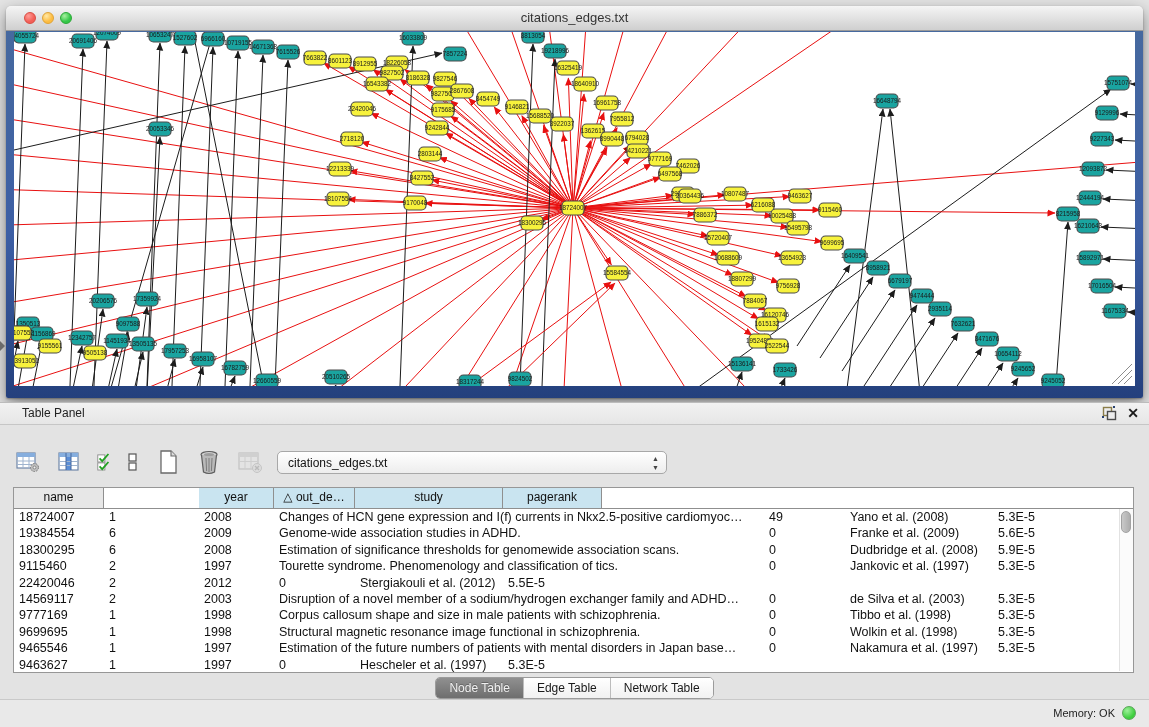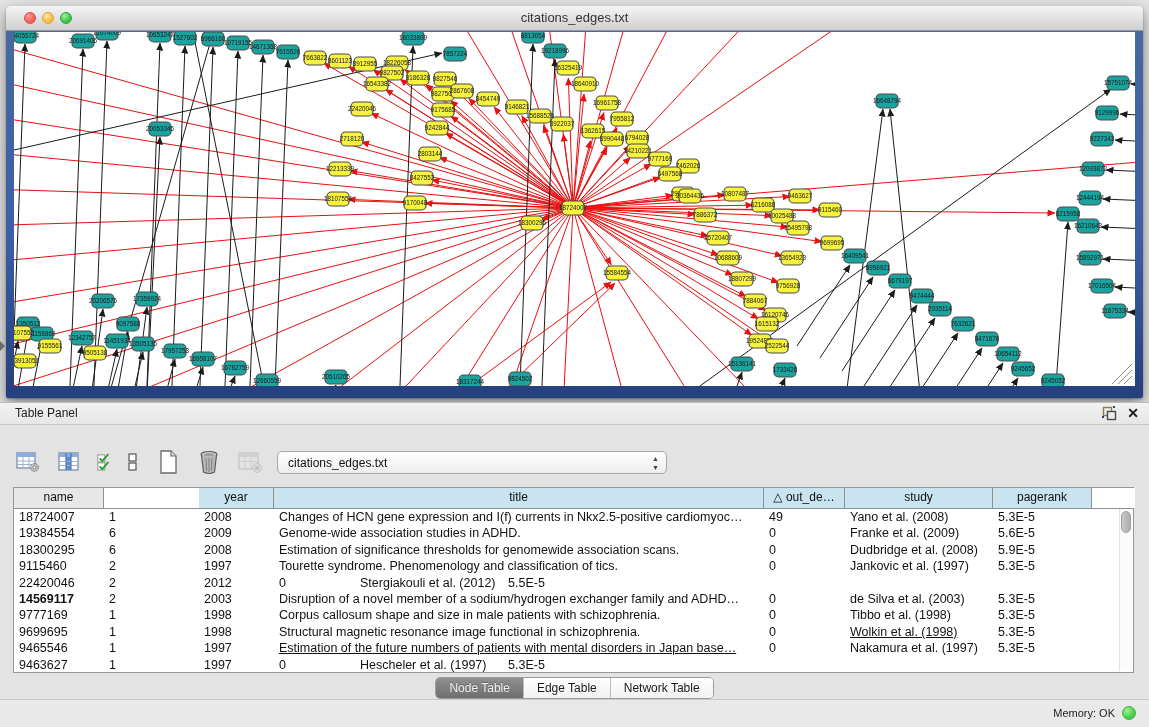--- a/index.html
+++ b/index.html
@@ -42,21 +42,21 @@
   
   .table-panel{
     position:absolute;left:0;top:402px;width:1149px;height:298px;
     background:#e3e3e3;border-top:1px solid #bcbcbc;
   }
   .tp-header{
     position:absolute;left:0;top:0;width:100%;height:21px;
     background:linear-gradient(#f2f2f2,#e6e6e6);
     border-bottom:1px solid #c6c6c6;
   }
-  .tp-header .tp-title{position:absolute;left:15px;top:3px;font-size:12px;color:#222;}
+  .tp-header .tp-title{position:absolute;left:22px;top:3px;font-size:12px;color:#222;}
   .tp-header .tp-actions{position:absolute;right:10px;top:2px;display:flex;align-items:center;gap:10px;}
   .tp-float{width:16px;height:16px;cursor:pointer;}
   .tp-close{font-size:14px;font-weight:bold;color:#1a1a1a;cursor:pointer;line-height:16px;}
   .tp-body{position:absolute;left:0;top:22px;right:0;bottom:0;}
   
   .toolbar{position:absolute;left:14px;top:22px;height:30px;display:flex;align-items:center;gap:13px;}
   .tbtn{width:28px;height:26px;display:flex;align-items:center;justify-content:center;cursor:pointer;border-radius:3px;}
   .tbtn.narrow{width:16px;}
   .fx{font-family:"Liberation Serif", serif;font-style:italic;font-weight:bold;font-size:15px;color:#111;}
   .fx small{font-size:9px;font-weight:bold;}
@@ -846,21 +846,20 @@
     <div class="select">
       <span class="val">citations_edges.txt</span>
       <span class="arrows">▲<br>▼</span>
     </div>
 
     <div class="dtable">
       <div class="thead" id="thead">
           <div class="th first" style="width: 90px;">name</div>
           <div class="th" style="width: 95px; margin-top: 44px;">in_degree</div>
           <div class="th" style="width: 75px;">year</div>
-          <div class="th" style="width: 490px;">title</div>
           <div class="th" style="width: 81px;">△ out_de…</div>
           <div class="th" style="width: 148px;">study</div>
           <div class="th" style="width: 99px;">pagerank</div>
           <div class="th" style="width: 43px; border-right: none; background: rgb(255, 255, 255);"></div>
         </div>
       <div id="tbody">
           <div class="tr">
             <div class="td" style="width: 90px;">18724007</div>
             <div class="td" style="width: 95px;">1</div>
             <div class="td" style="width: 75px;">2008</div>
@@ -898,21 +897,21 @@
           </div>
           <div class="tr">
             <div class="td" style="width: 90px;">22420046</div>
             <div class="td" style="width: 95px;">2</div>
             <div class="td" style="width: 75px;">2012</div>
             <div class="td" style="width: 81px;">0</div>
             <div class="td" style="width: 148px;">Stergiakouli et al. (2012)</div>
             <div class="td" style="width: 99px;">5.5E-5</div>
           </div>
           <div class="tr">
-            <div class="td" style="width: 90px; font-weight: bold;">14569117</div>
+            <div class="td" style="width: 90px;">14569117</div>
             <div class="td" style="width: 95px;">2</div>
             <div class="td" style="width: 75px;">2003</div>
             <div class="td" style="width: 490px;">Disruption of a novel member of a sodium/hydrogen exchanger family and ADHD…</div>
             <div class="td" style="width: 81px;">0</div>
             <div class="td" style="width: 148px;">de Silva et al. (2003)</div>
             <div class="td" style="width: 99px;">5.3E-5</div>
           </div>
           <div class="tr">
             <div class="td" style="width: 90px;">9777169</div>
             <div class="td" style="width: 95px;">1</div>
@@ -921,28 +920,28 @@
             <div class="td" style="width: 81px;">0</div>
             <div class="td" style="width: 148px;">Tibbo et al. (1998)</div>
             <div class="td" style="width: 99px;">5.3E-5</div>
           </div>
           <div class="tr">
             <div class="td" style="width: 90px;">9699695</div>
             <div class="td" style="width: 95px;">1</div>
             <div class="td" style="width: 75px;">1998</div>
             <div class="td" style="width: 490px;">Structural magnetic resonance image functional in schizophrenia.</div>
             <div class="td" style="width: 81px;">0</div>
-            <div class="td" style="width: 148px; text-decoration: underline;">Wolkin et al. (1998)</div>
+            <div class="td" style="width: 148px;">Wolkin et al. (1998)</div>
             <div class="td" style="width: 99px;">5.3E-5</div>
           </div>
           <div class="tr">
             <div class="td" style="width: 90px;">9465546</div>
             <div class="td" style="width: 95px;">1</div>
             <div class="td" style="width: 75px;">1997</div>
-            <div class="td" style="width: 490px; text-decoration: underline;">Estimation of the future numbers of patients with mental disorders in Japan base…</div>
+            <div class="td" style="width: 490px;">Estimation of the future numbers of patients with mental disorders in Japan base…</div>
             <div class="td" style="width: 81px;">0</div>
             <div class="td" style="width: 148px;">Nakamura et al. (1997)</div>
             <div class="td" style="width: 99px;">5.3E-5</div>
           </div>
           <div class="tr">
             <div class="td" style="width: 90px;">9463627</div>
             <div class="td" style="width: 95px;">1</div>
             <div class="td" style="width: 75px;">1997</div>
             <div class="td" style="width: 81px;">0</div>
             <div class="td" style="width: 148px;">Hescheler et al. (1997)</div>

